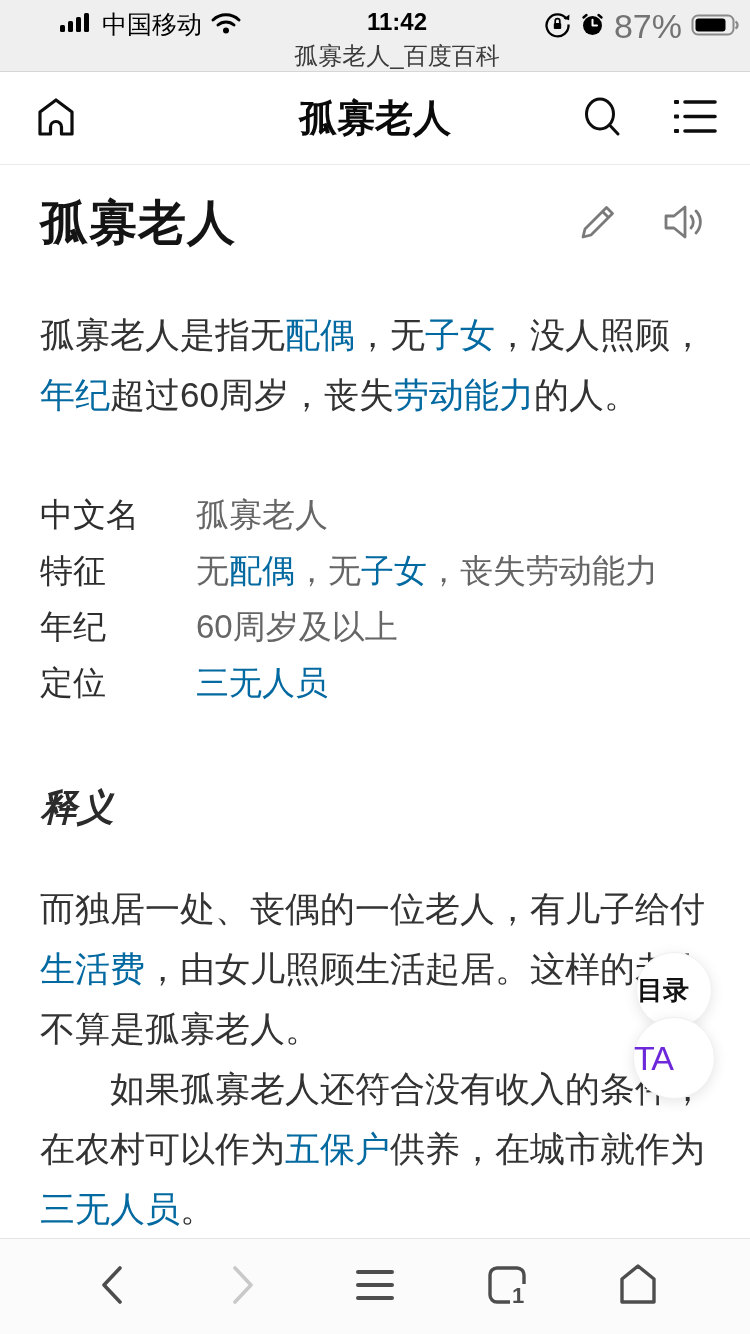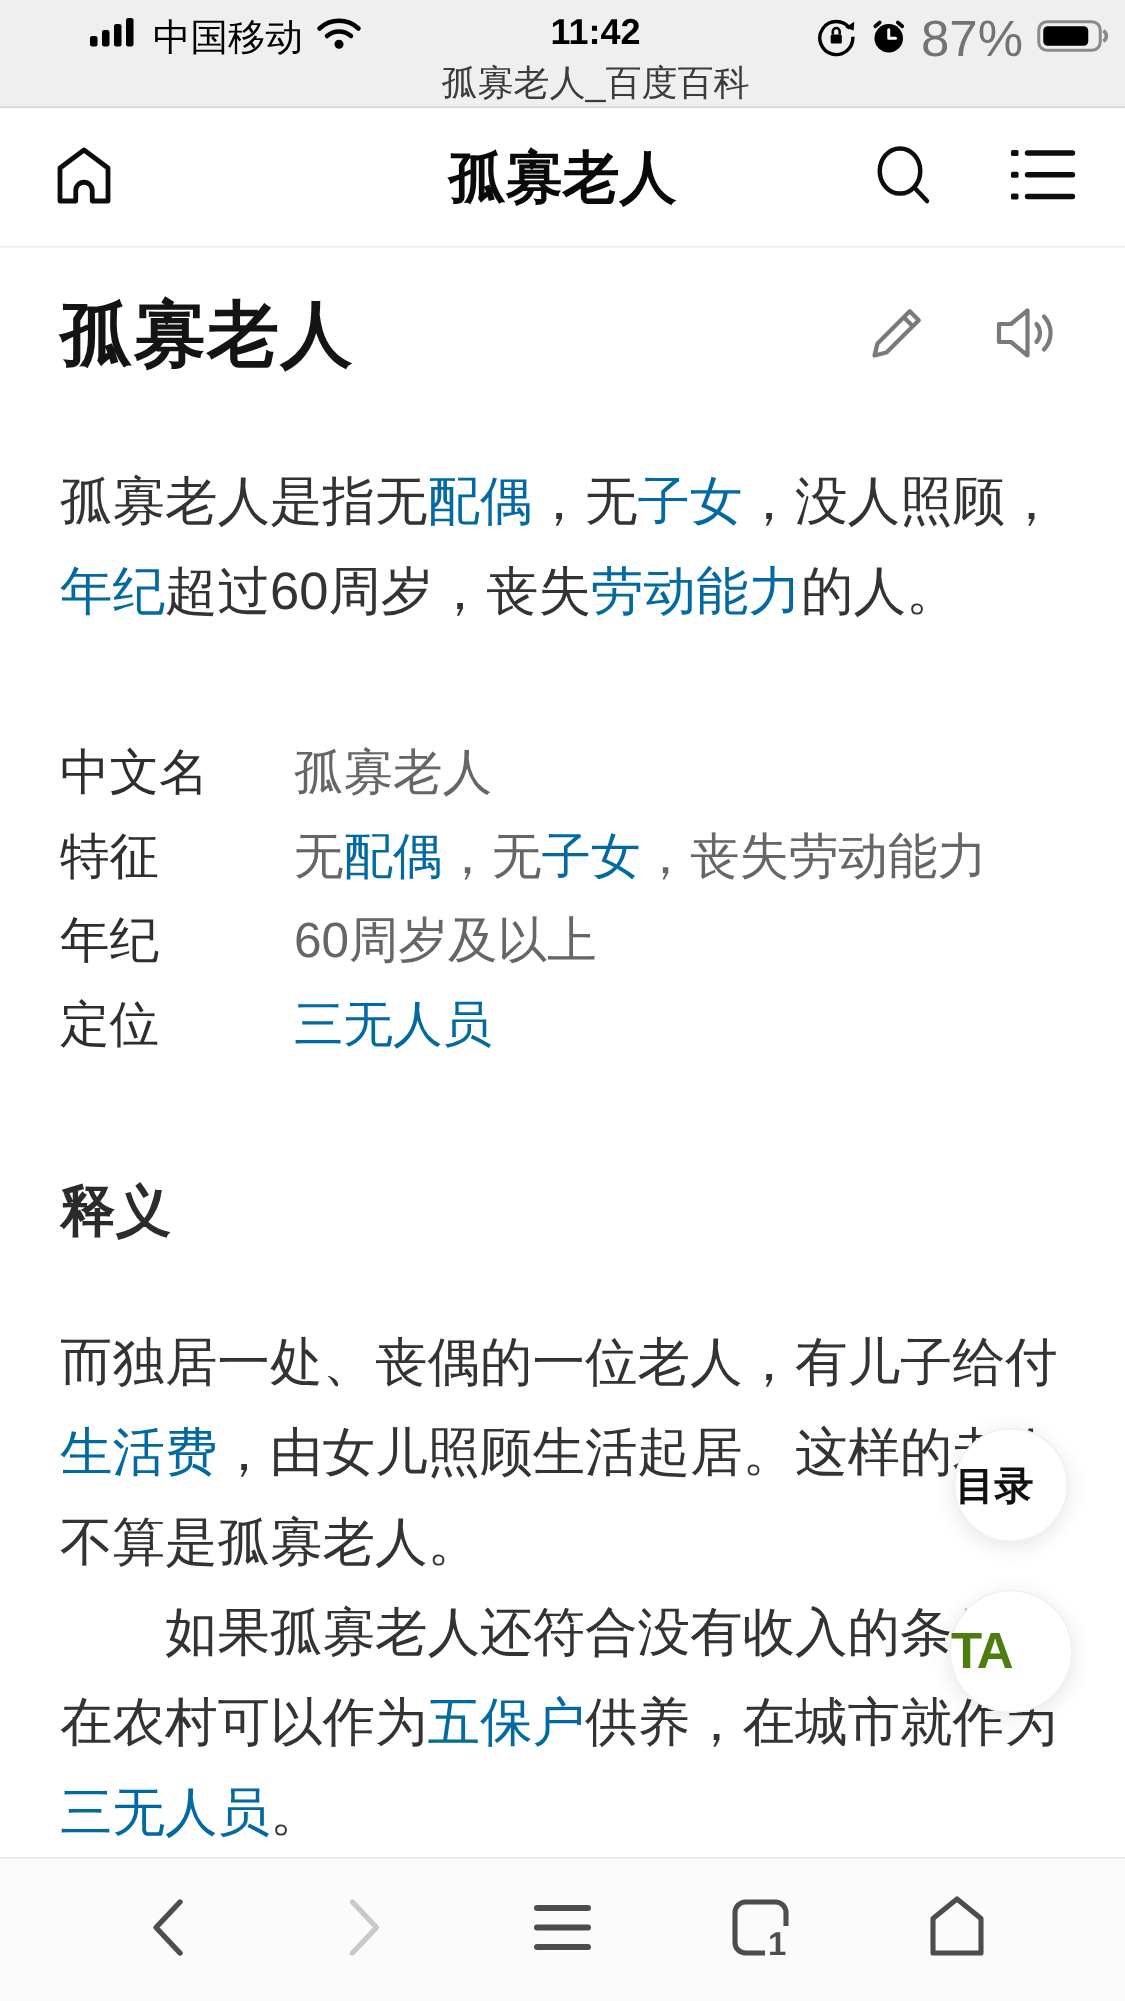--- a/index.html
+++ b/index.html
@@ -27,29 +27,29 @@
   .article{padding:0 40px;}
   .title-row{display:flex;align-items:center;margin-top:26px;}
   .page-h1{font-size:48px;font-weight:bold;color:#141414;margin:0;letter-spacing:1px;}
   .title-icons{margin-left:auto;display:flex;align-items:center;gap:42px;}
   .intro{margin-top:50px;font-size:35px;line-height:60px;color:#333;}
   .link{color:#0369a1;}
   .infobox{margin-top:62px;font-size:33px;line-height:56px;}
   .ib-row{display:flex;}
   .ib-label{width:156px;flex-shrink:0;color:#2e2e2e;}
   .ib-value{color:#666;}
-  .sec-h2{font-size:37px;font-weight:bold;color:#2b2b2b;margin:72px 0 0;}
+  .sec-h2{font-size:37px;font-weight:bold;color:#2b2b2b;margin:72px 0 0;font-style:italic;}
   .section-body{margin-top:46px;}
   .section-body p{margin:0;font-size:35px;line-height:60px;color:#333;}
   .section-body p.indent{text-indent:2em;}
   
   .float-circle{position:absolute;background:#fff;border:1px solid #f0f0f0;border-radius:50%;
     box-shadow:0 3px 14px rgba(0,0,0,0.10);display:flex;align-items:center;justify-content:flex-start;cursor:pointer;}
   .toc-circle{left:636px;top:952px;width:74px;height:74px;font-size:26px;font-weight:bold;color:#111;}
-  .ta-circle{left:633px;top:1060px;width:80px;height:80px;font-size:34px;font-weight:700;color:#4d7c0f;letter-spacing:-1px;}
+  .ta-circle{left:633px;top:1017px;width:80px;height:80px;font-size:34px;font-weight:400;color:#6d28d9;letter-spacing:-1px;}
   
   .toolbar{position:absolute;left:0;right:0;bottom:0;height:95px;background:#fbfbfb;border-top:1px solid #e4e4e4;
     display:flex;align-items:center;justify-content:space-evenly;padding:0 30px;}
   .tb-btn{background:none;border:none;padding:0;display:flex;align-items:center;justify-content:center;width:100px;cursor:pointer;}
 </style>
 </head>
 <body>
 
 <div class="status-wrap">
   <div class="status-row">

